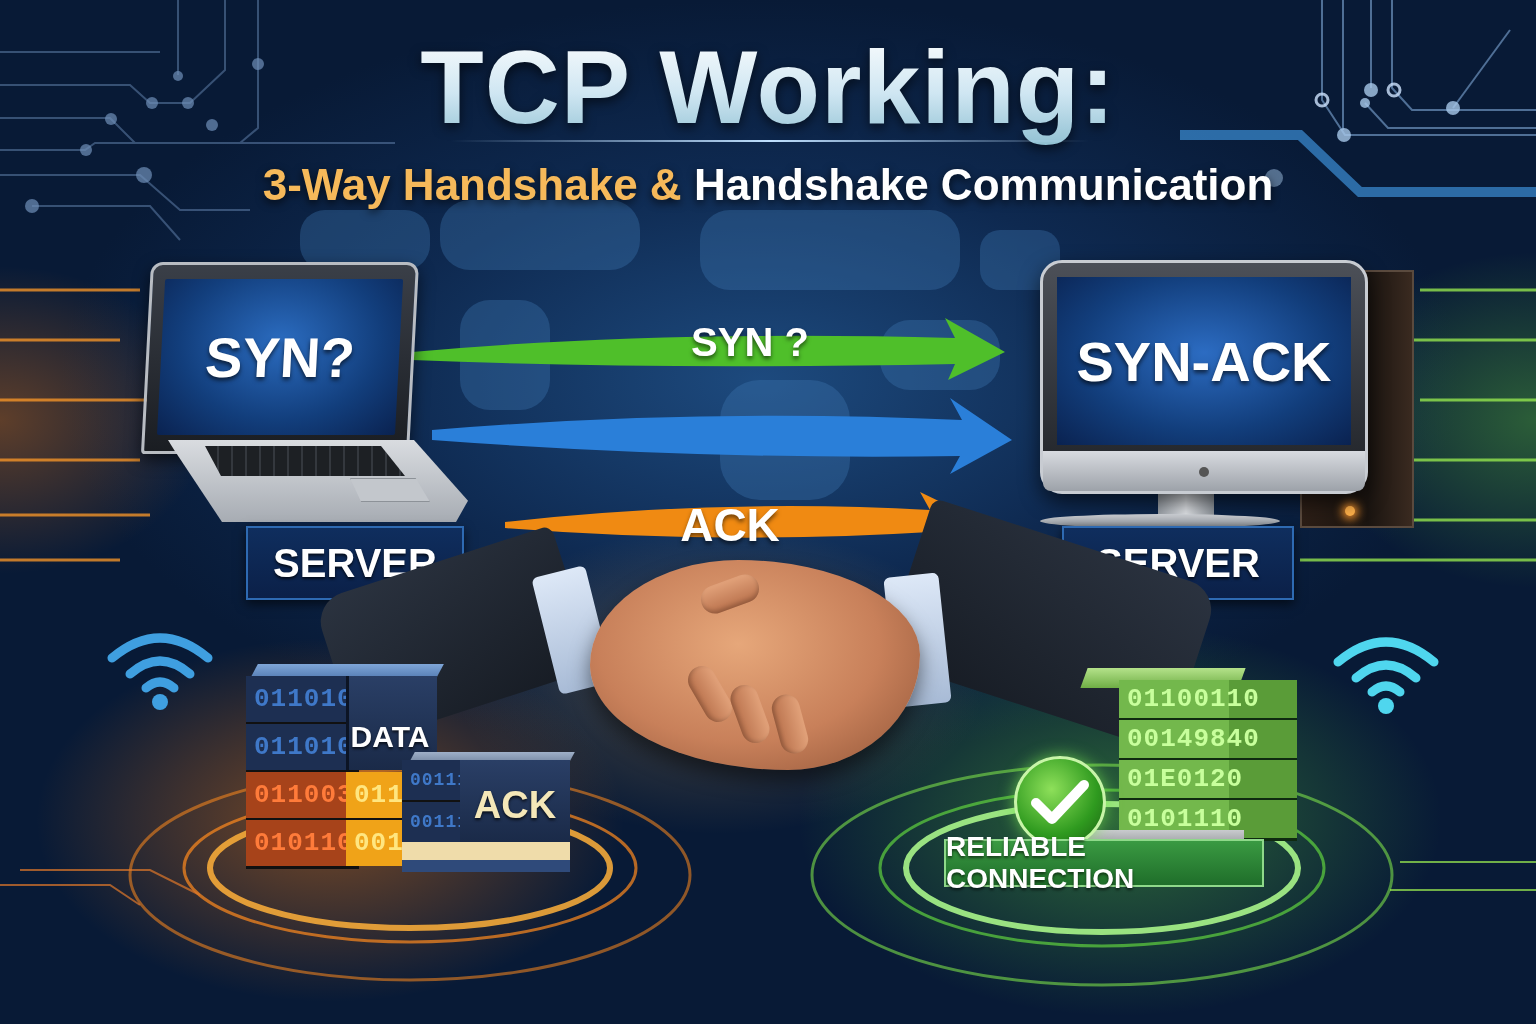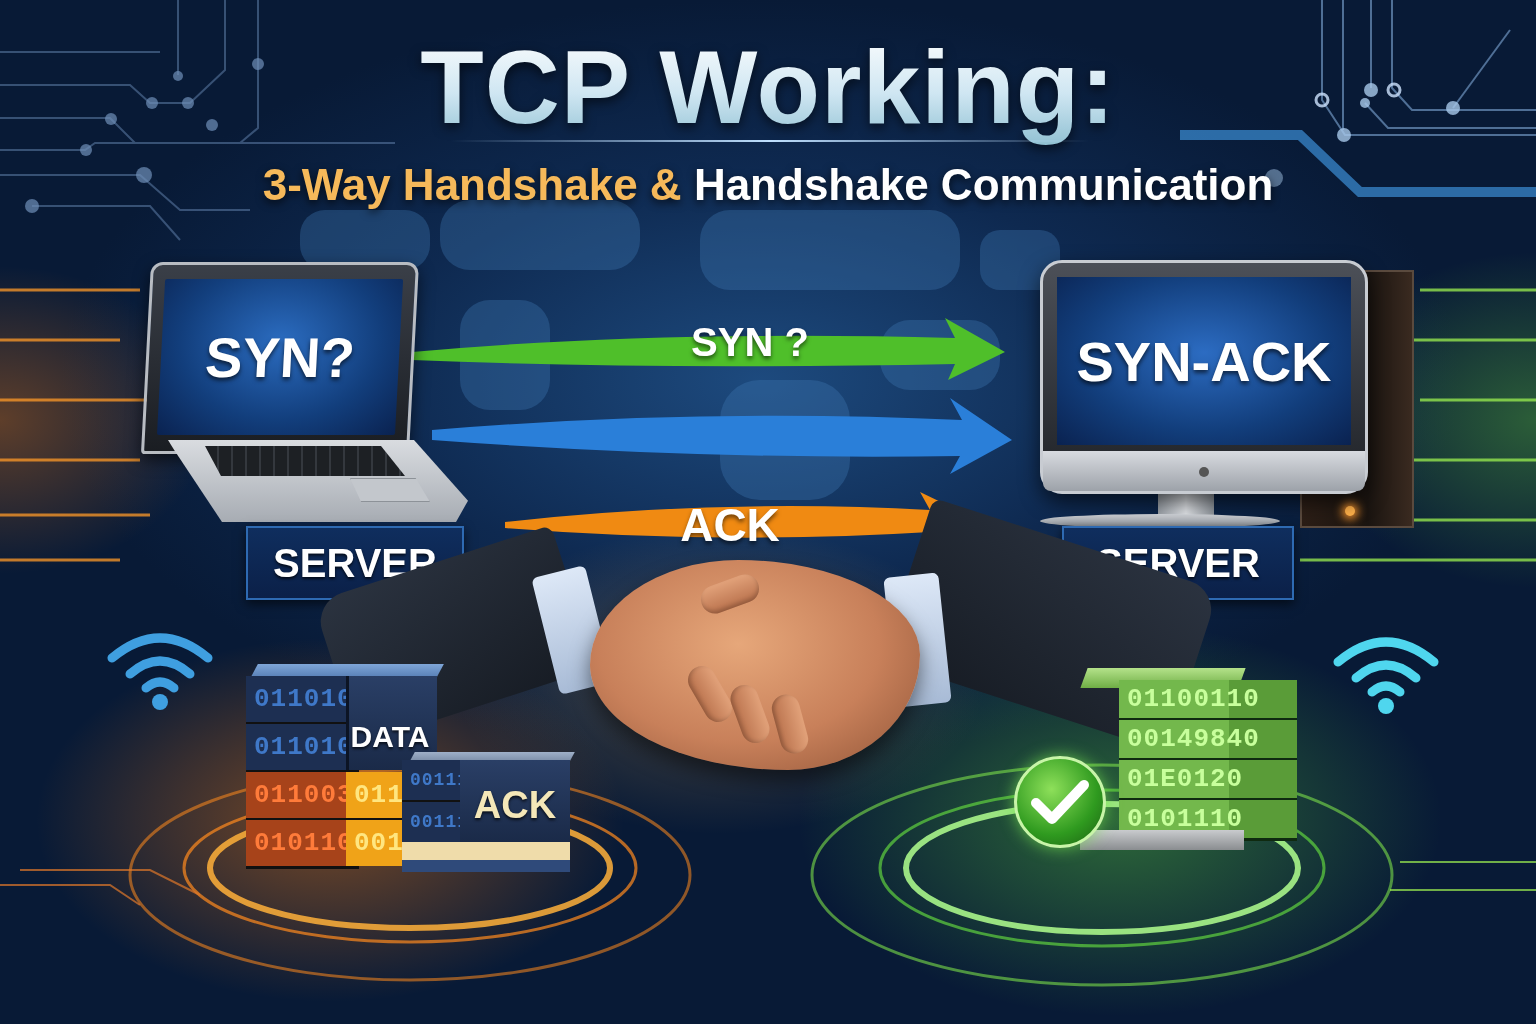--- a/index.html
+++ b/index.html
@@ -284,14 +284,15 @@
     <div class="green-row bits" style="top:40px;">00149840</div>
     <div class="green-row bits" style="top:80px;">01E0120</div>
     <div class="green-row bits" style="top:120px;">0101110</div>
   </div>
   <div class="abs green-base"></div>
   <div class="abs check-badge">
     <svg width="60" height="50" viewBox="0 0 60 50">
       <path d="M6 26 L22 42 L54 8" fill="none" stroke="#ffffff" stroke-width="10" stroke-linecap="round" stroke-linejoin="round"></path>
     </svg>
   </div>
+  <div class="abs reliable-plate">RELIABLE CONNECTION</div>
 
 </div>
 
 </body></html>

